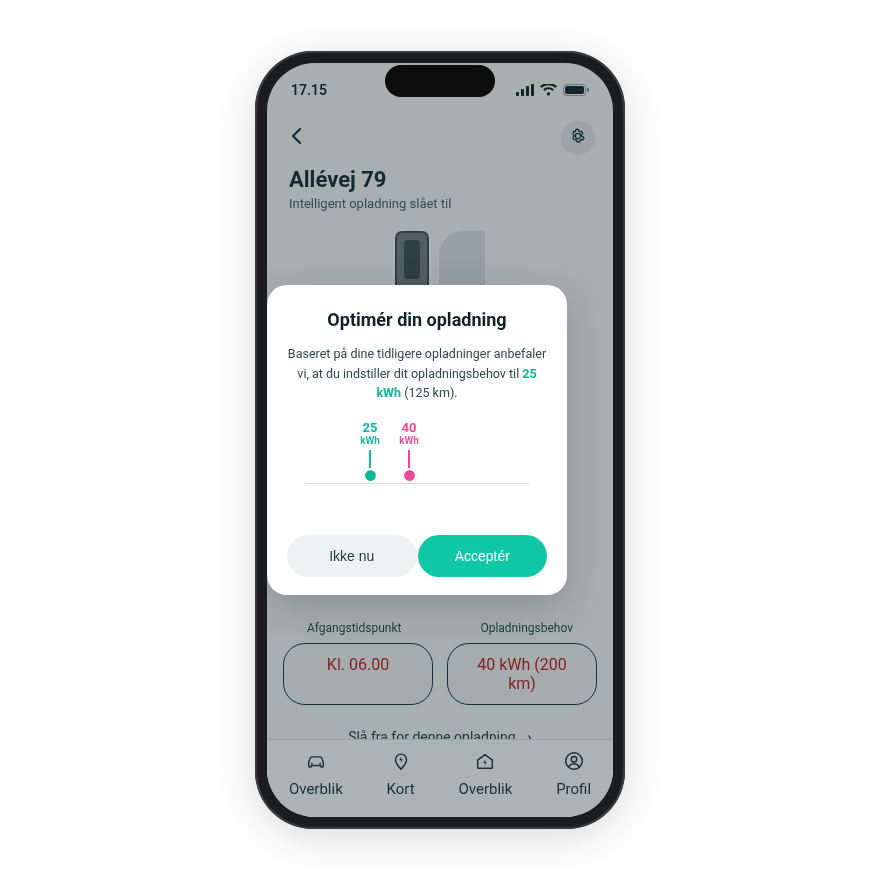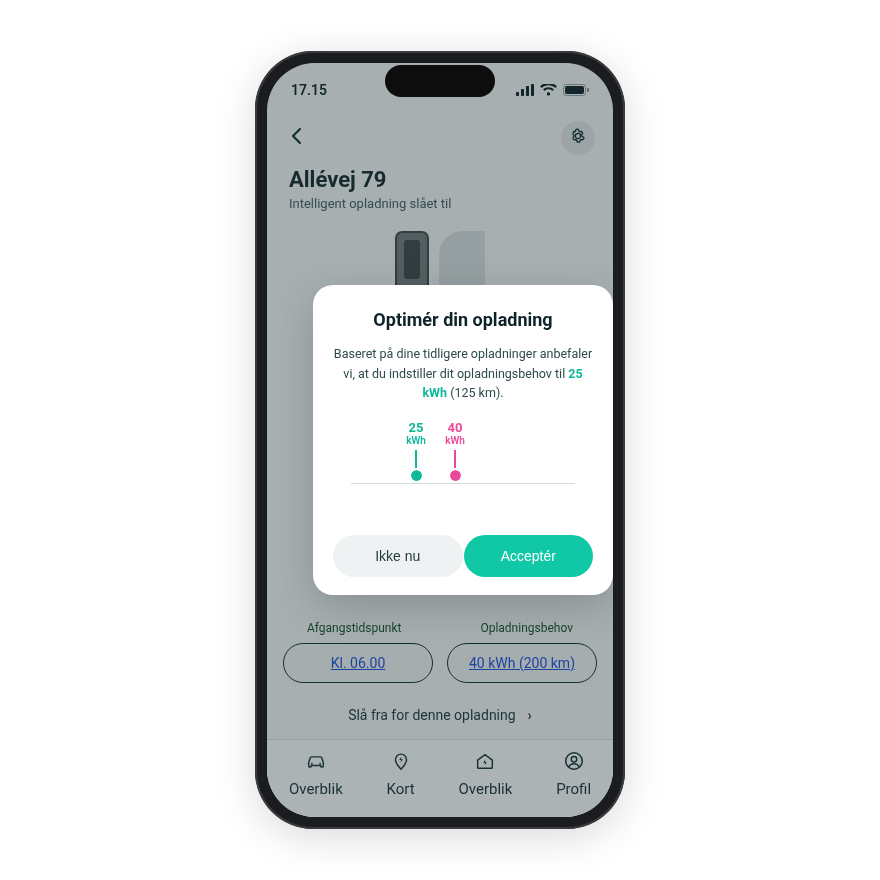--- a/index.html
+++ b/index.html
@@ -71,42 +71,42 @@
   .cable-hook {
     width:46px; height:90px; background:#cfd8d9; border-top-left-radius:24px; border-bottom-left-radius:24px;
     margin-left:10px;
   }
   
   .controls { padding: 0 18px; margin-top: 260px; }
   .labels { display:flex; justify-content: space-around; font-size:12px; color:#14532d; margin-bottom:8px;gap:35px; }
   .pill-row { display:flex; gap:14px; justify-content:center; }
   .pill {
     border:1.5px solid #0e3338; border-radius: 22px;
-    padding:11px 14px; font-size:14px; color:#1d4ed8;
-    min-width:150px; text-align:center; background:#e6ebec;text-decoration:underline;
+    padding:11px 14px; font-size:16px; color:#b91c1c;
+    min-width:150px; text-align:center; background:#e6ebec;
   }
   .disable-row {
     display:flex; align-items:center; justify-content:center; gap:12px;
     font-size:14px; color:#1a3a3e; margin-top:24px;
   }
   .chev { font-weight:700; }
   
   .tabbar {
     position:absolute; bottom:0; left:0; right:0; height:78px;
     background:#eef3f3; border-top:1px solid #d3dbdb;
     display:flex; justify-content:space-around; align-items:center;
     padding-bottom:10px;
   }
   .tab { display:flex; flex-direction:column; align-items:center; gap:4px; font-size:15px; color:#173338; }
   .tab svg { width:22px; height:22px; }
   
   .overlay {
     position:absolute; inset:0;
     background:rgba(30,45,47,.32);
-    display:flex; align-items:center; justify-content:flex-end;
+    display:flex; align-items:center; justify-content:flex-start;
     z-index:20;
   }
   .modal {
     width: 300px; background:#fff; border-radius:20px;
     padding: 24px 20px 18px; text-align:center;
     box-shadow: 0 12px 40px rgba(0,0,0,.18);
   }
   .modal h2 { font-size:18px; font-weight:700; color:#0d2328; margin-bottom:14px; }
   .modal p { font-size:12.5px; line-height:1.55; color:#2d4a4d; }
   .rec-strong { color:#0eb89a; font-weight:700; }

